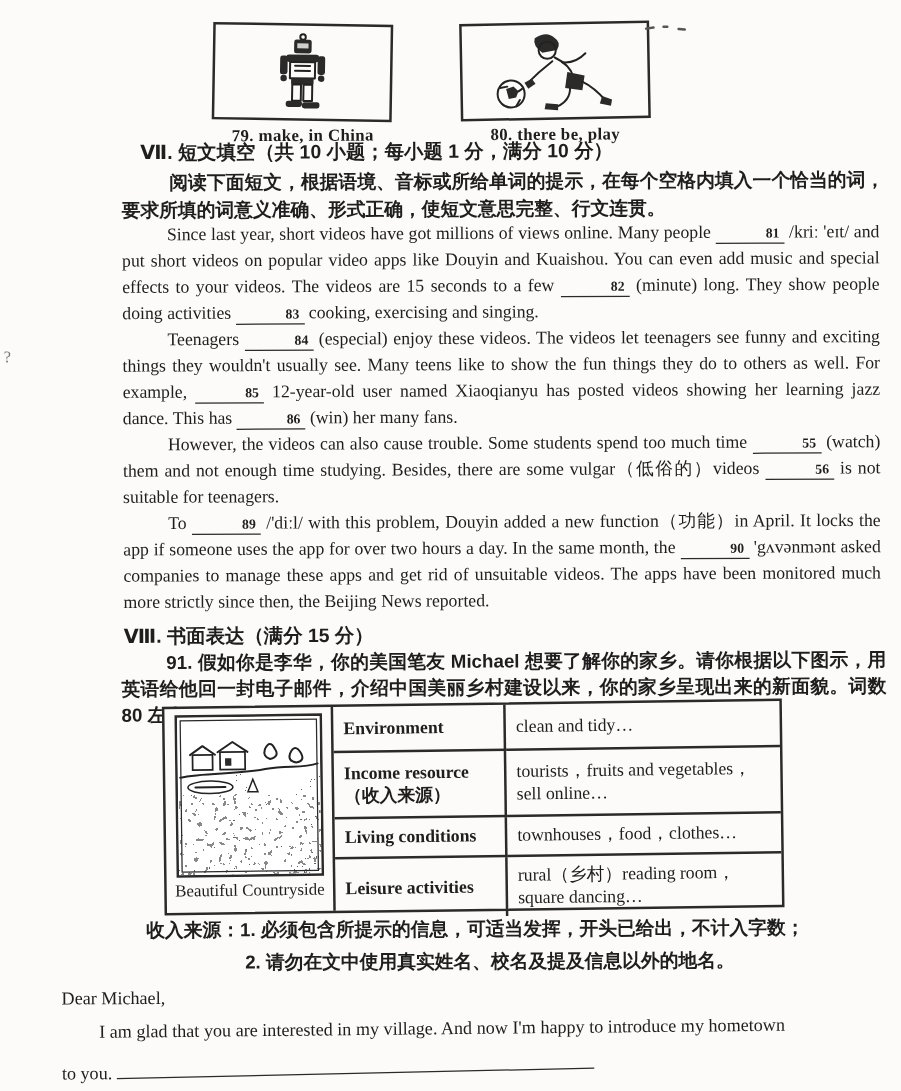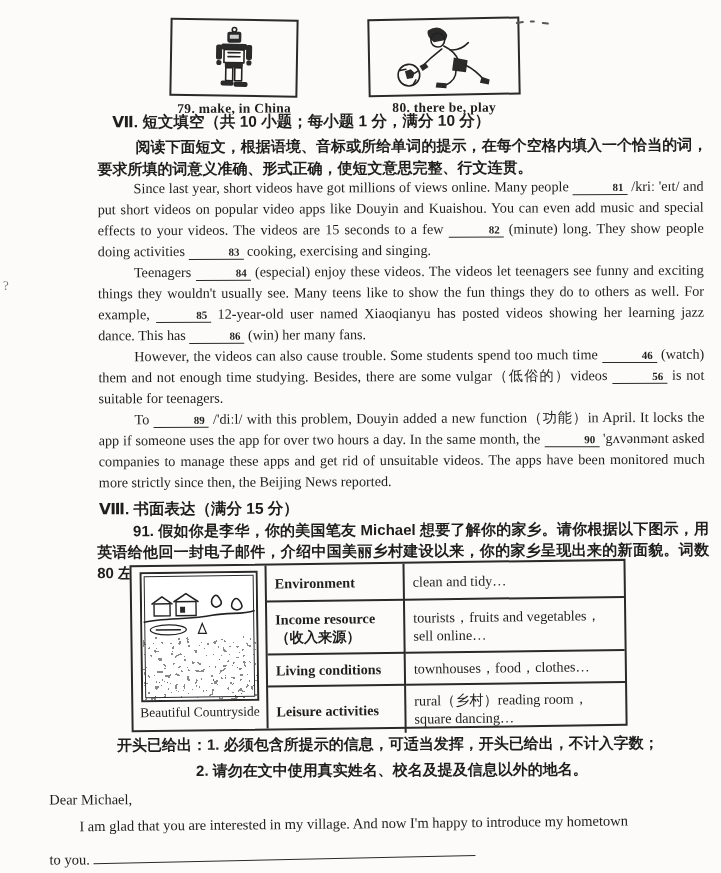--- a/index.html
+++ b/index.html
@@ -7,21 +7,21 @@
     position:relative;width:721px;height:873px;margin:0 auto;
     background:#fcfbf9;overflow:hidden;color:#1e1e1e;
     font-family:"Liberation Serif","DejaVu Serif",serif;
   }
   .tilt{position:absolute;left:0;top:0;width:721px;height:873px;transform:rotate(-0.25deg);transform-origin:400px 60px;}
   .cjk{font-family:"Liberation Sans","DejaVu Sans",sans-serif;font-weight:bold;}
 
   
   .fig{position:absolute;text-align:center;}
   .fig-box{border:2px solid #2a2a2a;background:#fcfbf9;display:flex;align-items:center;justify-content:center;}
-  #fig79{left:170px;top:18px;width:128px;}
+  #fig79{left:170px;top:18px;width:144px;}
   #fig79 .fig-box{height:74px;transform:rotate(1.2deg);}
   #fig80{left:368px;top:18px;width:152px;}
   #fig80 .fig-box{height:74px;transform:rotate(-0.8deg);}
   .fig-cap{margin-top:4px;font-size:13.5px;font-weight:bold;letter-spacing:.3px;white-space:nowrap;}
   .smudge{position:absolute;left:516px;top:20px;width:34px;height:8px;}
   .smudge i{position:absolute;background:#555;height:2px;border-radius:2px;}
   .smudge i:nth-child(1){left:0;top:2px;width:8px;transform:rotate(-8deg);}
   .smudge i:nth-child(2){left:14px;top:1px;width:5px;}
   .smudge i:nth-child(3){left:26px;top:3px;width:7px;transform:rotate(6deg);}
   .edge-mark{position:absolute;left:2px;top:276px;font-size:13px;color:#777;}
@@ -124,21 +124,21 @@
         <i></i>
       </div>
   <div class="edge-mark">?</div>
 
   <div class="sec7-title cjk">Ⅶ. 短文填空（共 10 小题；每小题 1 分，满分 10 分）</div>
   <div class="sec7-instr cjk">阅读下面短文，根据语境、音标或所给单词的提示，在每个空格内填入一个恰当的词，要求所填的词意义准确、形式正确，使短文意思完整、行文连贯。</div>
 
   <div class="passage">
     <p>Since last year, short videos have got millions of views online. Many people <span class="blank">81</span> /kriː 'eɪt/ and put short videos on popular video apps like Douyin and Kuaishou. You can even add music and special effects to your videos. The videos are 15 seconds to a few <span class="blank">82</span> (minute) long. They show people doing activities <span class="blank">83</span> cooking, exercising and singing.</p>
     <p>Teenagers <span class="blank">84</span> (especial) enjoy these videos. The videos let teenagers see funny and exciting things they wouldn't usually see. Many teens like to show the fun things they do to others as well. For example, <span class="blank">85</span> 12-year-old user named Xiaoqianyu has posted videos showing her learning jazz dance. This has <span class="blank">86</span> (win) her many fans.</p>
-    <p>However, the videos can also cause trouble. Some students spend too much time <span class="blank">46</span> (watch) them and not enough time studying. Besides, there are some vulgar（低俗的）videos <span class="blank">56</span> is not suitable for teenagers.</p>
+    <p>However, the videos can also cause trouble. Some students spend too much time <span class="blank">55</span> (watch) them and not enough time studying. Besides, there are some vulgar（低俗的）videos <span class="blank">56</span> is not suitable for teenagers.</p>
     <p>To <span class="blank">89</span> /'diːl/ with this problem, Douyin added a new function（功能）in April. It locks the app if someone uses the app for over two hours a day. In the same month, the <span class="blank">90</span> 'gʌvənmənt asked companies to manage these apps and get rid of unsuitable videos. The apps have been monitored much more strictly since then, the Beijing News reported.</p>
   </div>
 
   <div class="sec8-title cjk">Ⅷ. 书面表达（满分 15 分）</div>
   <div class="sec8-prompt cjk">91. 假如你是李华，你的美国笔友 Michael 想要了解你的家乡。请你根据以下图示，用英语给他回一封电子邮件，介绍中国美丽乡村建设以来，你的家乡呈现出来的新面貌。词数 80 左右。</div>
 
   <div class="prompt-table">
     <div class="pic-cell">
       <div class="pic-frame">
         <svg viewBox="0 0 114 126">
@@ -183,21 +183,21 @@
 （收入来源）</div>
       <div class="g-value r2">tourists，fruits and vegetables，sell online…</div>
       <div class="g-label r3">Living conditions</div>
       <div class="g-value r3">townhouses，food，clothes…</div>
       <div class="g-label r4 row4">Leisure activities</div>
       <div class="g-value r4 row4">rural（乡村）reading room，square dancing…</div>
     </div>
   </div>
 
   <div class="notes cjk">
-    <div><span>开头已给出：</span><span>1. 必须包含所提示的信息，可适当发挥，开头已给出，不计入字数；</span></div>
+    <div><span>收入来源：</span><span>1. 必须包含所提示的信息，可适当发挥，开头已给出，不计入字数；</span></div>
     <div class="note2">2. 请勿在文中使用真实姓名、校名及提及信息以外的地名。</div>
   </div>
 
   <div class="letter">
     <div>Dear Michael,</div>
     <div class="letter-body">I am glad that you are interested in my village. And now I'm happy to introduce my hometown</div>
     <div class="letter-close">to you. <span class="longline"></span></div>
   </div>
 
  </div>

